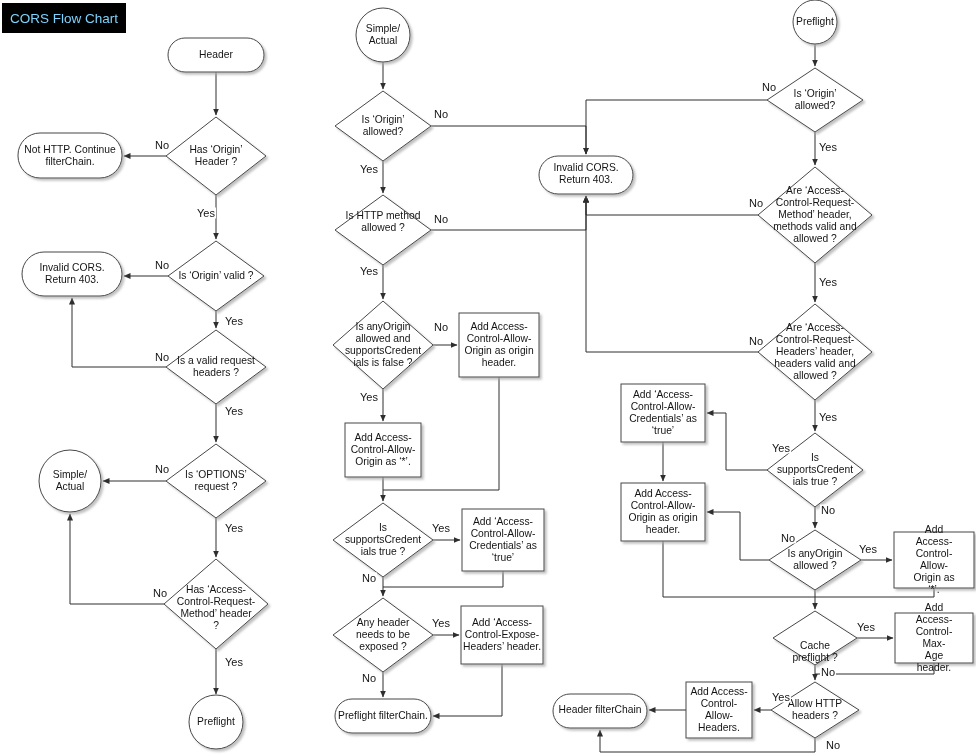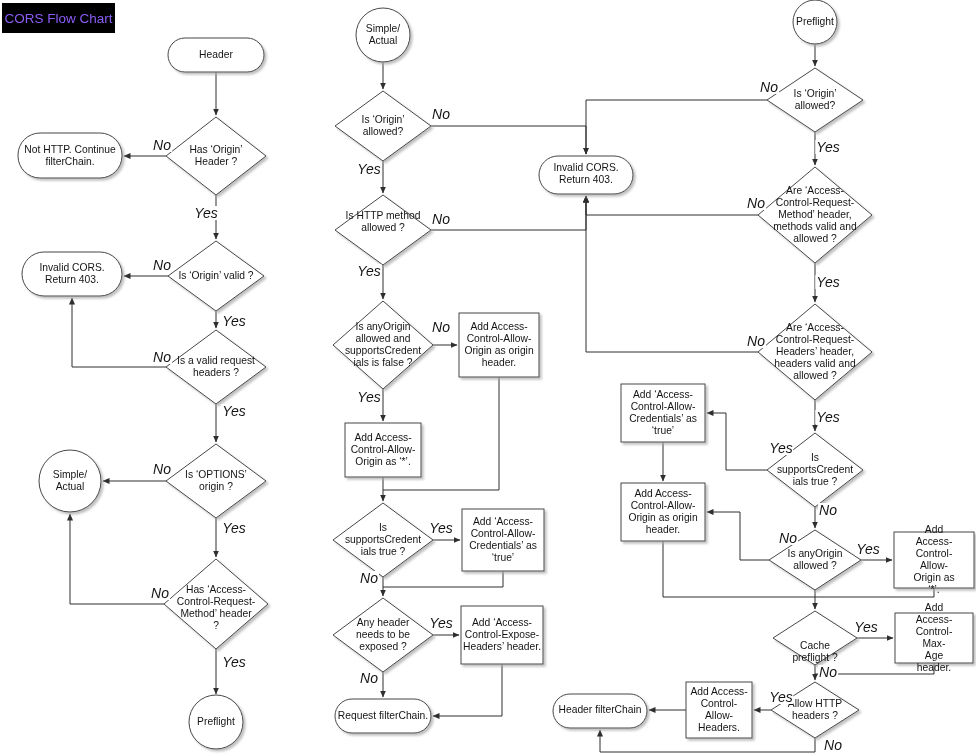--- a/index.html
+++ b/index.html
@@ -3,24 +3,24 @@
 <meta charset="utf-8">
 <style>
   html,body { margin:0; padding:0; background:#ffffff; }
   .canvas { position:relative; width:976px; height:756px; background:#ffffff;
             font-family:"Liberation Sans", sans-serif; overflow:hidden; }
   .canvas svg { position:absolute; left:0; top:0; }
   .sh { fill:#ffffff; stroke:#474747; stroke-width:1; }
   .edge { fill:none; stroke:#2e2e2e; stroke-width:1; }
   .nt { position:absolute; transform:translate(-50%,-50%); font-size:10.3px; line-height:1.16;
         text-align:center; white-space:pre-line; color:#141414; pointer-events:none; }
-  .yn { position:absolute; transform:translate(-50%,-50%); font-size:14px; line-height:1;
-        color:#141414; background:#ffffff; padding:0 1px;font-style:italic; }
-  .title { position:absolute; left:2px; top:3px; width:113px; height:30px; background:#000000;
-           color:#8b5cf6; font-size:13.5px; display:flex; align-items:center; justify-content:center; }
+  .yn { position:absolute; transform:translate(-50%,-50%); font-size:11px; line-height:1;
+        color:#141414; background:#ffffff; padding:0 1px; }
+  .title { position:absolute; left:2px; top:3px; width:124px; height:30px; background:#000000;
+           color:#7dd3fc; font-size:13.5px; display:flex; align-items:center; justify-content:center; }
 </style>
 </head>
 <body>
 
 <div class="canvas">
 
 <svg width="976" height="756" viewBox="0 0 976 756">
   <defs>
     <marker id="arrow" markerWidth="8" markerHeight="8" refX="6.5" refY="3" orient="auto" markerUnits="userSpaceOnUse">
       <path d="M0,0 L7,3 L0,6 z" fill="#2e2e2e"></path>
@@ -130,21 +130,21 @@
 <div class="nt" style="left:216px;top:156px">Has ‘Origin’
 Header ?</div>
 <div class="nt" style="left:70px;top:156px">Not HTTP. Continue
 filterChain.</div>
 <div class="nt" style="left:216px;top:276px">Is ‘Origin’ valid ?</div>
 <div class="nt" style="left:72px;top:274px">Invalid CORS.
 Return 403.</div>
 <div class="nt" style="left:216px;top:367px">Is a valid request
 headers ?</div>
 <div class="nt" style="left:216px;top:481px">Is ‘OPTIONS’
-origin ?</div>
+request ?</div>
 <div class="nt" style="left:70px;top:481px">Simple/
 Actual</div>
 <div class="nt" style="left:216px;top:608px">Has ‘Access-
 Control-Request-
 Method’ header
 ?</div>
 <div class="nt" style="left:216px;top:722px">Preflight</div>
 
 <div class="nt" style="left:383px;top:35px">Simple/
 Actual</div>
@@ -171,21 +171,21 @@
 <div class="nt" style="left:503px;top:540px">Add ‘Access-
 Control-Allow-
 Credentials’ as
 ‘true’</div>
 <div class="nt" style="left:383px;top:635px">Any header
 needs to be
 exposed ?</div>
 <div class="nt" style="left:502px;top:635px">Add ‘Access-
 Control-Expose-
 Headers’ header.</div>
-<div class="nt" style="left:383px;top:716px">Request filterChain.</div>
+<div class="nt" style="left:383px;top:716px">Preflight filterChain.</div>
 
 <div class="nt" style="left:815px;top:22px">Preflight</div>
 <div class="nt" style="left:815px;top:100px">Is ‘Origin’
 allowed?</div>
 <div class="nt" style="left:815px;top:215px">Are ‘Access-
 Control-Request-
 Method’ header,
 methods valid and
 allowed ?</div>
 <div class="nt" style="left:815px;top:352px">Are ‘Access-

